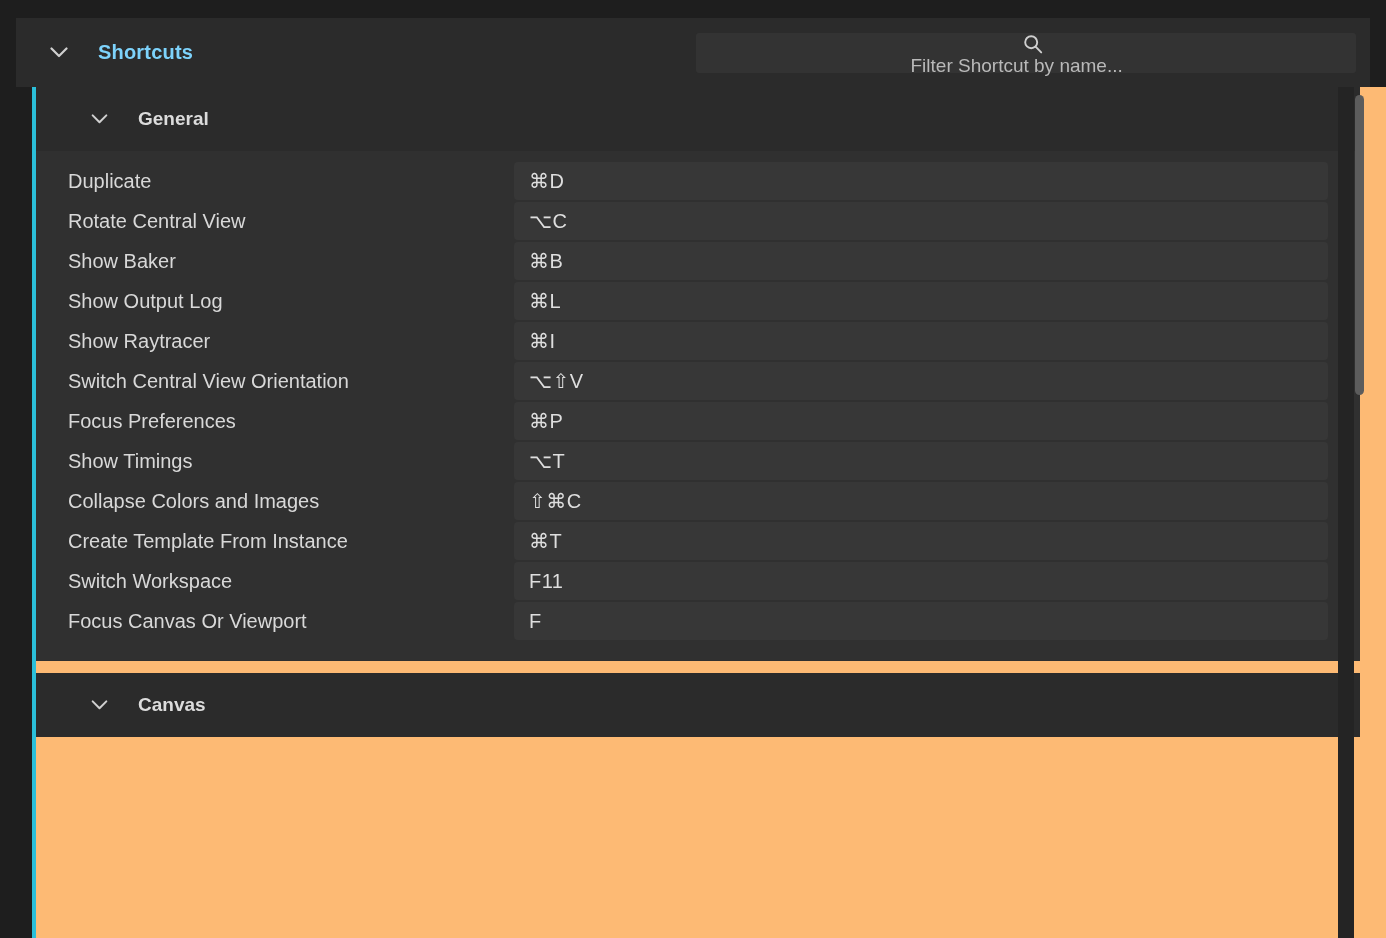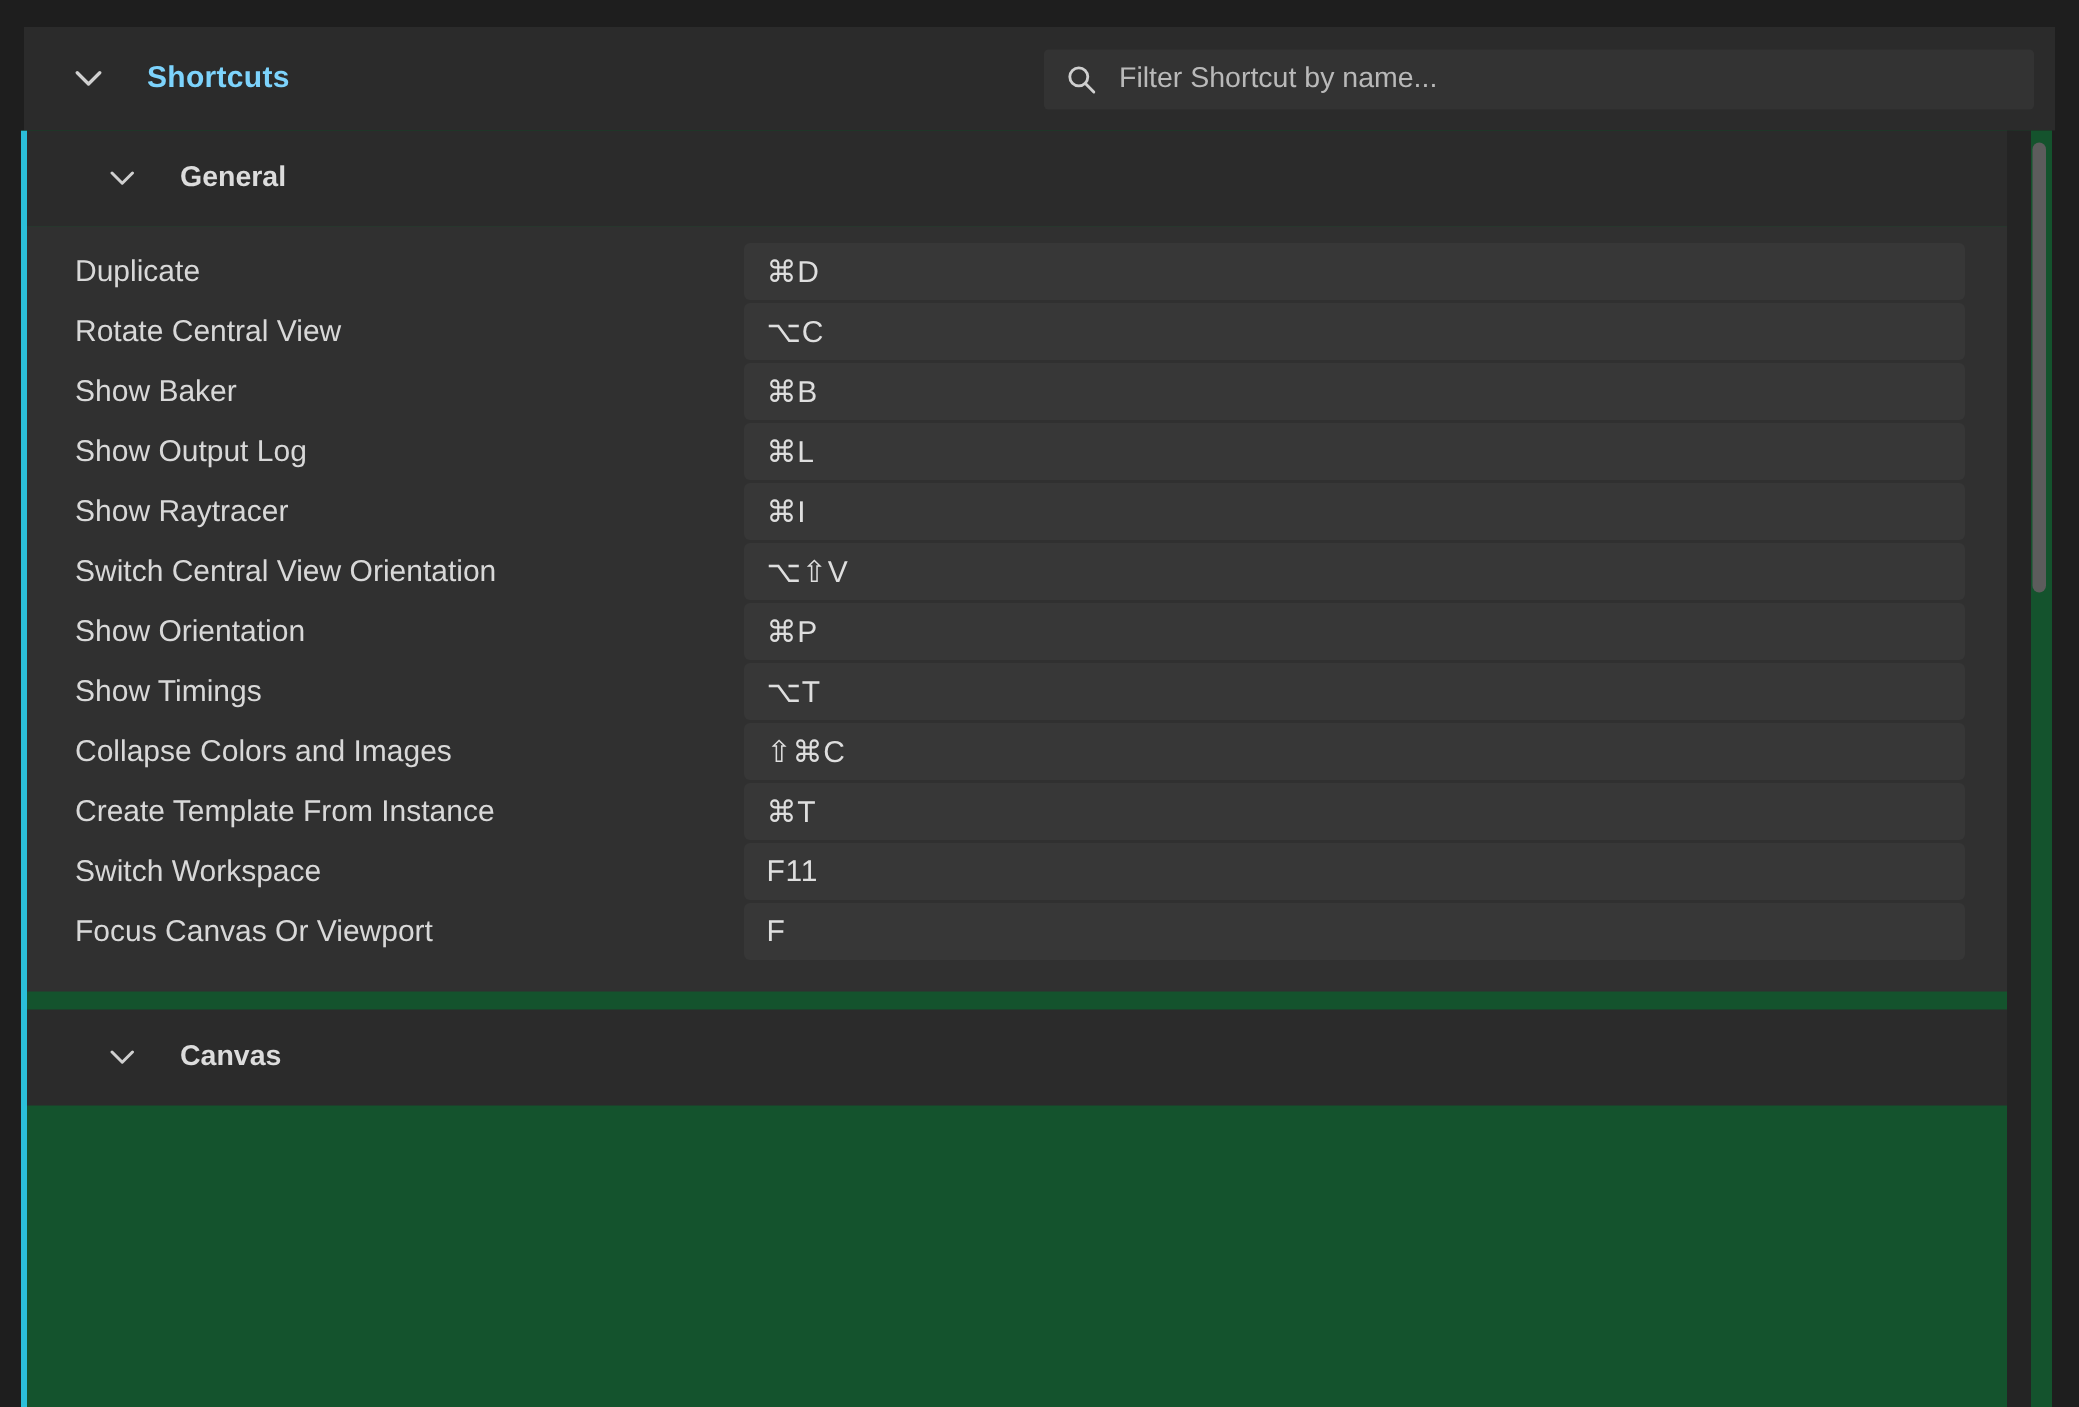--- a/index.html
+++ b/index.html
@@ -60,20 +60,21 @@
   .search-wrap {
     position: absolute;
     left: 696px;
     top: 33px;
     width: 660px;
     height: 40px;
     background: #333333;
     border-radius: 3px;
     display: flex;
     align-items: center;
+    flex-direction: column;
   }
   .search-icon {
     margin-left: 14px;
     width: 22px;
     height: 22px;
     flex: none;
     display: flex;
     align-items: center;
     justify-content: center;
   }
@@ -87,26 +88,26 @@
     font-size: 19px;
     margin-left: 14px;
     padding: 0;
     height: 100%;
   }
   .search-input::placeholder { color: #b9b9b9; opacity: 1; }
 
   
   .scroll-area {
     position: absolute;
-    left: 14px;
+    left: 32px;
     top: 87px;
     width: 1354px;
     height: 851px;
     overflow: hidden;
-    background: #14532d;
+    background: #fdba74;
   }
   .accent-bar {
     position: absolute;
     left: 0; top: 0;
     width: 4px;
     height: 851px;
     background: #2bbfd9;
     z-index: 5;
   }
 
@@ -261,21 +262,21 @@
               <span class="row-keys">⌘I</span>
             </div>
           </div>
           <div class="row">
             <div class="row-label">Switch Central View Orientation</div>
             <div class="row-field">
               <span class="row-keys">⌥⇧V</span>
             </div>
           </div>
           <div class="row">
-            <div class="row-label">Show Orientation</div>
+            <div class="row-label">Focus Preferences</div>
             <div class="row-field">
               <span class="row-keys">⌘P</span>
             </div>
           </div>
           <div class="row">
             <div class="row-label">Show Timings</div>
             <div class="row-field">
               <span class="row-keys">⌥T</span>
             </div>
           </div>

